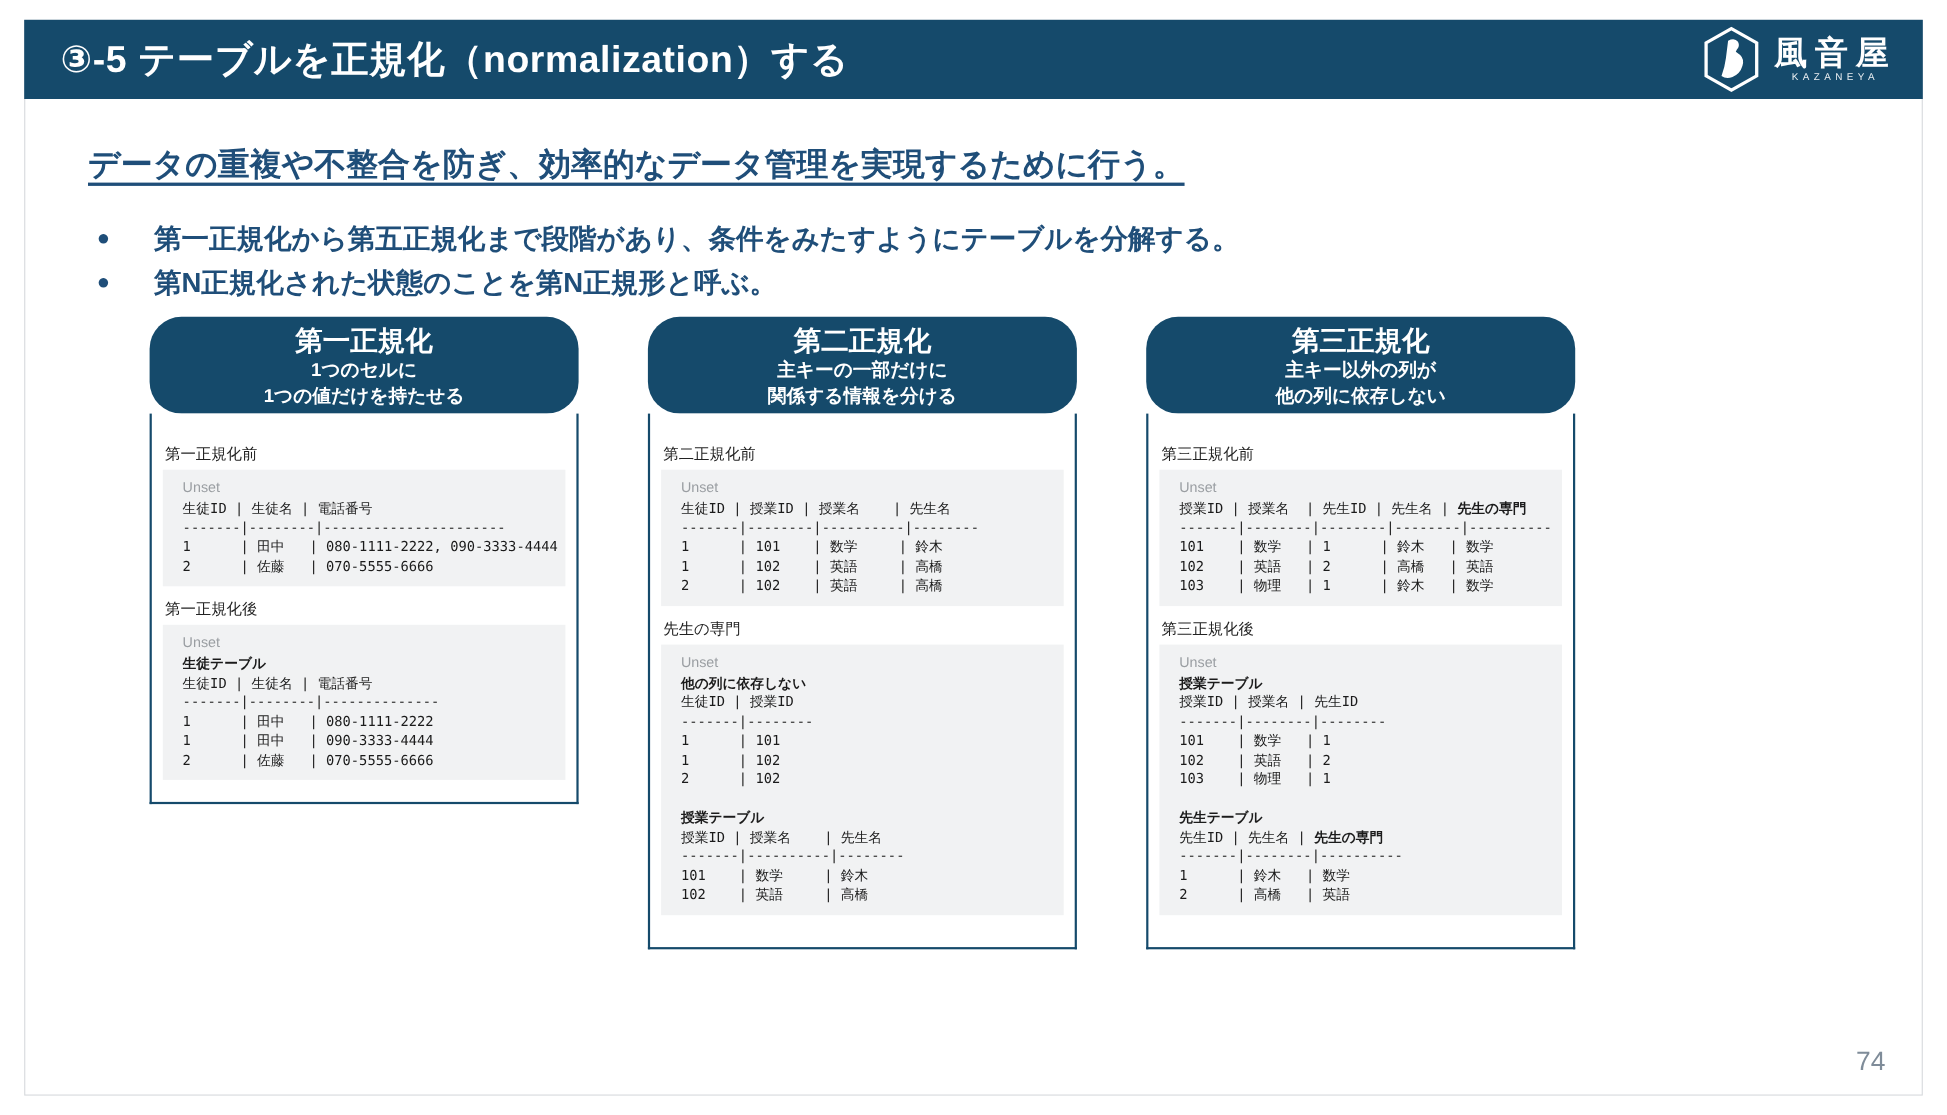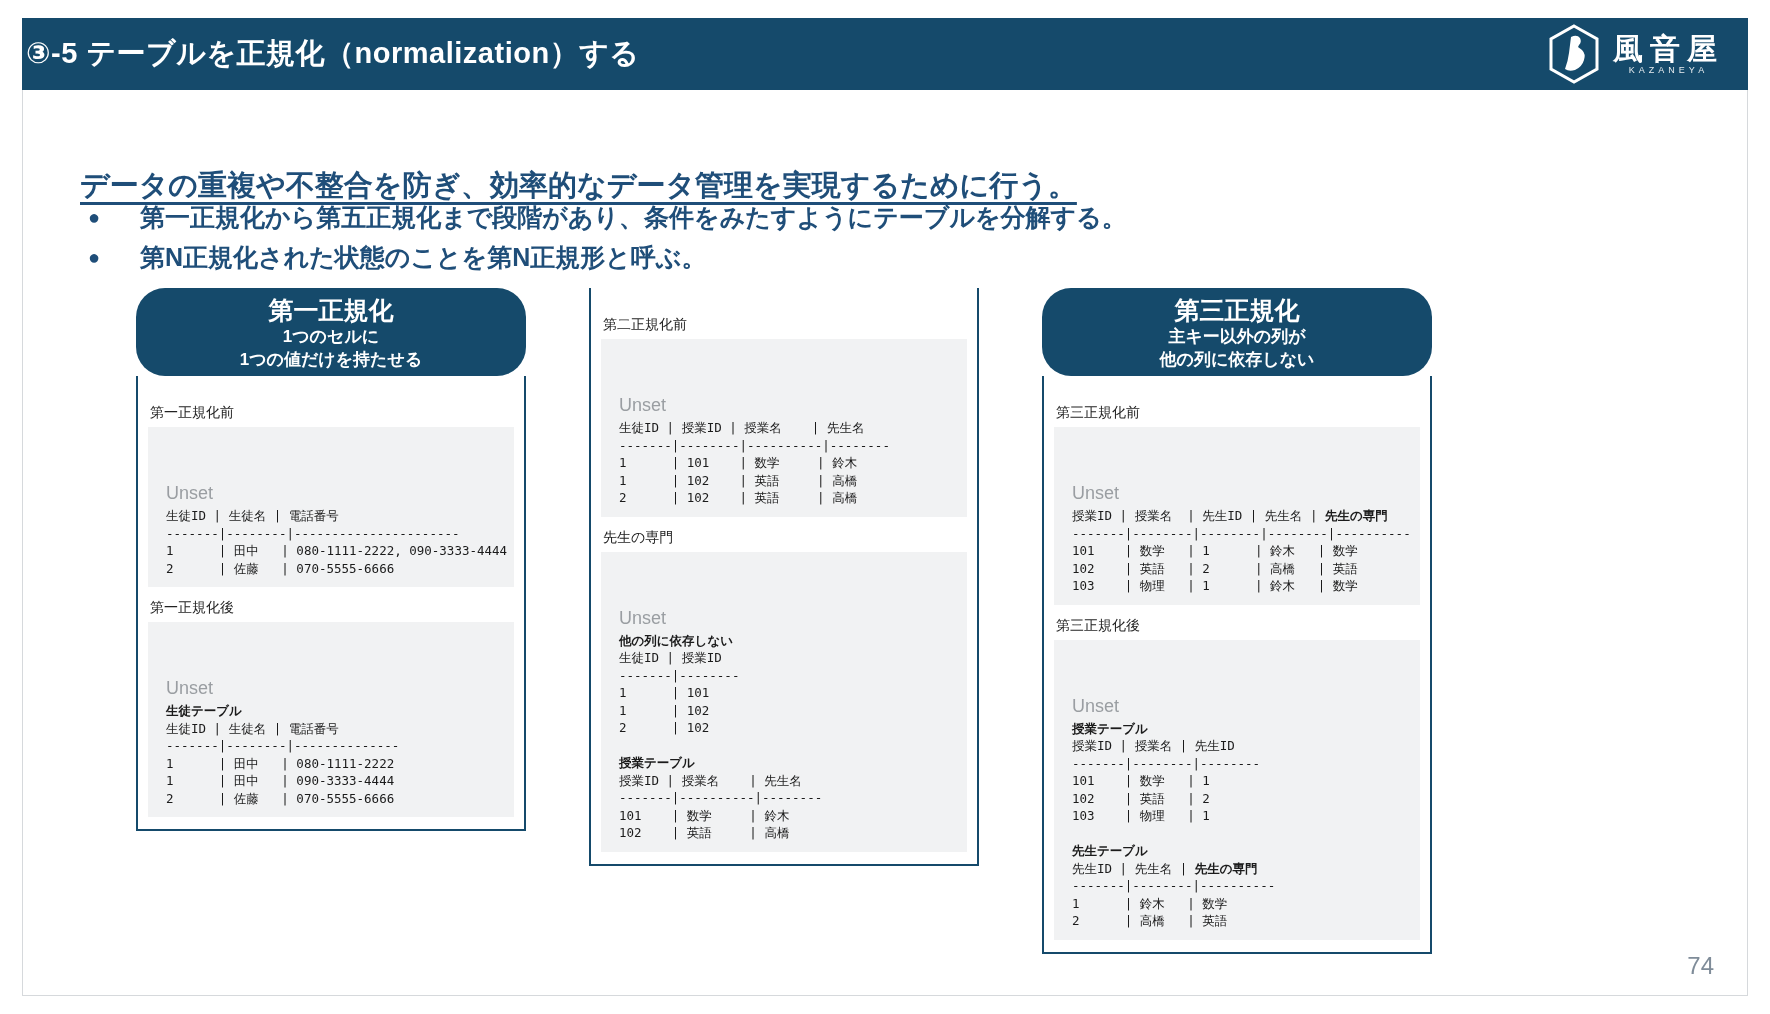--- a/index.html
+++ b/index.html
@@ -29,23 +29,23 @@
     position:absolute;
     left:22px;top:18px;
     width:1726px;height:72px;
     background:#154a6b;
     box-sizing:border-box;
     display:flex;align-items:center;
     overflow:hidden;
   }
   .title-text{
     color:#ffffff;
-    font-size:29px;
+    font-size:34px;
     font-weight:bold;
-    margin-left:4px;
+    margin-left:33px;
     letter-spacing:0.5px;
     white-space:nowrap;
   }
   .logo{
     position:absolute;
     right:24px;top:50%;
     transform:translateY(-50%);
     display:flex;align-items:center;gap:12px;
   }
   .logo-mark{
@@ -68,21 +68,20 @@
   
   .headline{
     position:absolute;
     left:80px;top:130px;
     font-size:29px;font-weight:bold;
     color:#1f4e79;
     text-decoration:underline;
     text-underline-offset:7px;
     text-decoration-thickness:3px;
     white-space:nowrap;
-    margin-top:36px;
   }
   
   .bullets{
     position:absolute;
     left:88px;top:200px;
     width:1400px;
   }
   .bullet-row{
     display:flex;align-items:flex-start;
     margin-bottom:6px;
@@ -145,24 +144,23 @@
   }
   .code{
     background:#f1f2f3;
     padding:8px 10px 10px 18px;
     margin-bottom:12px;
     box-sizing:border-box;
   }
   .code:last-child{margin-bottom:0;}
   .code-lang{
     color:#9a9ea2;
-    font-size:18px;
+    font-size:13px;
     margin-bottom:3px;
     font-family:"Liberation Sans","DejaVu Sans",sans-serif;
-    margin-top:48px;
   }
   pre.code-body{
     margin:0;
     font-family:"DejaVu Sans Mono","Liberation Mono",monospace;
     font-size:12.5px;
     line-height:17.5px;
     color:#1b1b1b;
     white-space:pre;
     letter-spacing:0px;
   }
@@ -233,20 +231,25 @@
 生徒ID | 生徒名 | 電話番号
 -------|--------|--------------
 1      | 田中   | 080-1111-2222
 1      | 田中   | 090-3333-4444
 2      | 佐藤   | 070-5555-6666</pre>
         </div>
       </div>
     </div>
 
     <div class="col col-2">
+      <div class="col-head">
+        <div class="col-head-title">第二正規化</div>
+        <div class="col-head-sub">主キーの一部だけに</div>
+        <div class="col-head-sub">関係する情報を分ける</div>
+      </div>
       <div class="col-body">
         <div class="blk-label">第二正規化前</div>
         <div class="code">
           <div class="code-lang">Unset</div>
           <pre class="code-body">生徒ID | 授業ID | 授業名    | 先生名
 -------|--------|----------|--------
 1      | 101    | 数学     | 鈴木
 1      | 102    | 英語     | 高橋
 2      | 102    | 英語     | 高橋</pre>
         </div>

